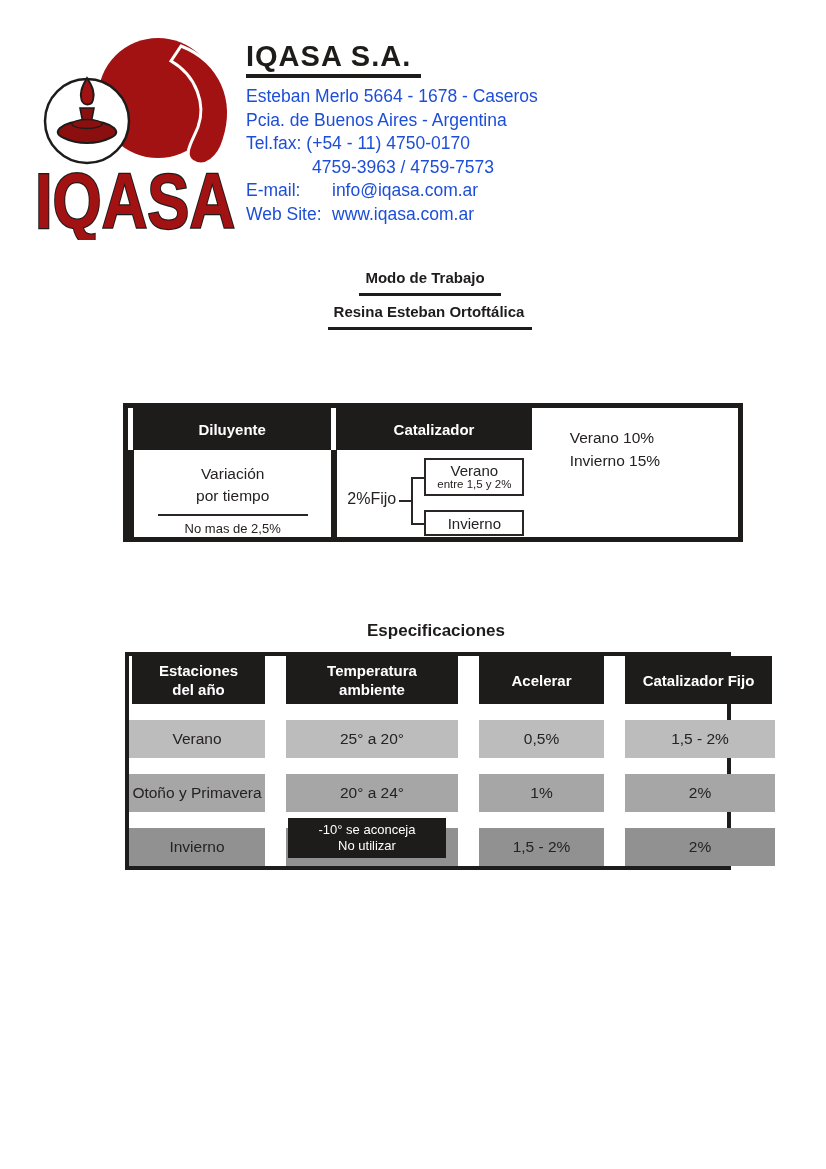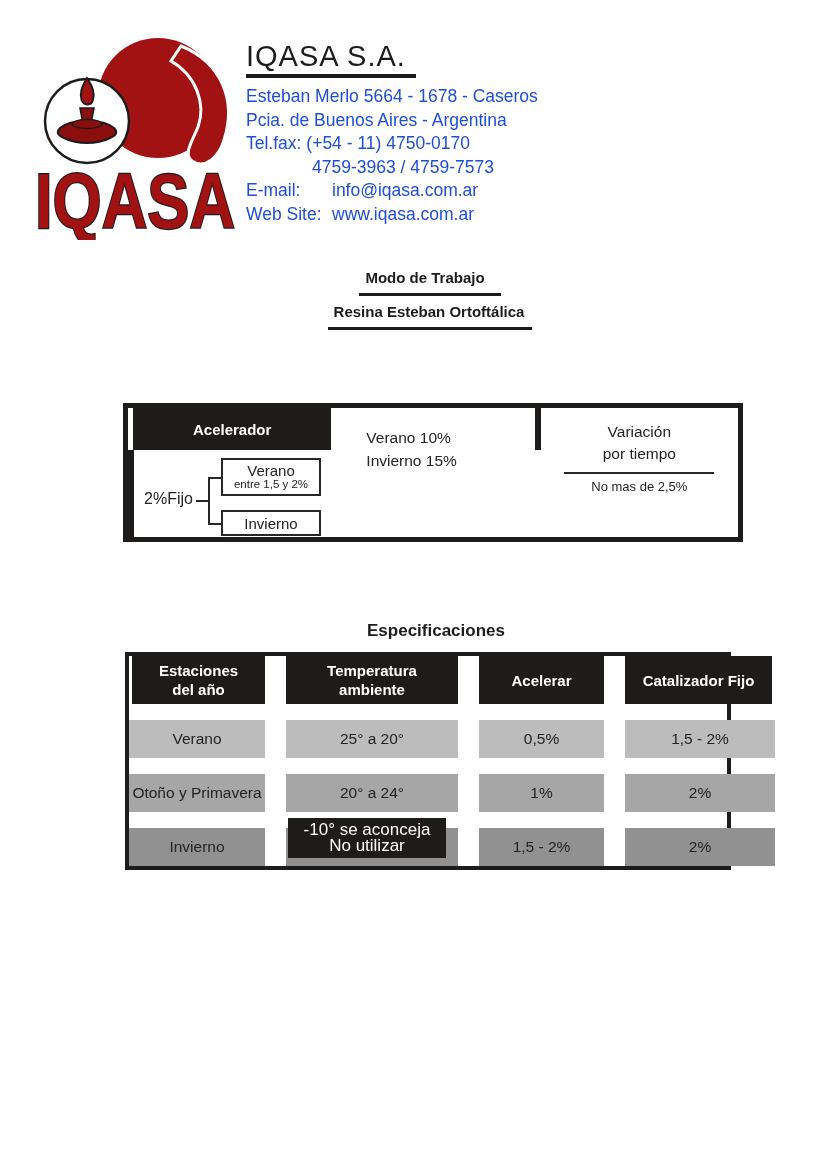--- a/index.html
+++ b/index.html
@@ -2,21 +2,21 @@
 <html><head>
 <meta charset="utf-8">
 <style>
   html,body { margin:0; padding:0; background:#ffffff; }
   body { width:826px; height:1169px; font-family:"Liberation Sans", sans-serif; color:#231f1f; }
   .page { position:relative; width:826px; height:1169px; background:#fff; overflow:hidden; }
 
   
   .logo { position:absolute; left:33px; top:28px; width:212px; height:212px; }
   .company { position:absolute; left:246px; top:40px; }
-  .company-name { display:inline-block; font-size:29px; font-weight:normal; letter-spacing:1px;
+  .company-name { display:inline-block; font-size:29px; font-weight:bold; letter-spacing:1px;
                   border-bottom:4px solid #1e1b1b; padding:0 10px 1px 0; color:#1e1b1b; }
   .company-lines { margin-top:7px; font-size:17.5px; line-height:23.5px; color:#1d4ed8; }
   .tel2 { padding-left:66px; }
   .lbl { display:inline-block; min-width:86px; }
 
   
   .doc-title { position:absolute; left:0; right:0; top:262px; text-align:center; padding-left:34px;
                font-weight:bold; font-size:15px; line-height:31px; color:#1e1b1b; }
   .doc-title .u { display:inline-block; border-bottom:3px solid #1e1b1b; padding:0 8px 0 6px; }
   .doc-title .u1 { padding-right:16px; }
@@ -59,21 +59,21 @@
   .t2h { background:#1e1b1b; color:#fff; font-weight:bold; font-size:15px; line-height:19px;
          display:flex; align-items:center; justify-content:center; text-align:center; white-space:pre-line; }
   .t2c { display:flex; align-items:center; justify-content:center; font-size:15.5px; color:#262222; }
   .gap2 { border-left:5px solid #fff; box-sizing:border-box; }
   .t2h.edge2L { border-left:3px solid #fff; box-sizing:border-box; }
   .t2h.edge2R { border-right:3px solid #fff; box-sizing:border-box; }
   .rowA { background:#bcbcbc; }
   .rowB { background:#a6a6a6; }
   .rowC { background:#919191; }
   .spec-note { position:absolute; left:159px; top:162px; width:158px; height:40px; background:#1e1b1b;
-               color:#fff; font-size:17px; line-height:16.5px; text-align:center; white-space:pre-line;
+               color:#fff; font-size:13px; line-height:16.5px; text-align:center; white-space:pre-line;
                display:flex; align-items:center; justify-content:center; z-index:2; }
 </style>
 </head>
 <body>
 
 <div class="page">
 
   <svg class="logo" viewBox="0 0 212 212">
     <circle cx="125" cy="70" r="60" fill="#a31212"></circle>
     <path d="M 148 18 C 188 34 204 72 191 112 C 186 129 172 142 159 133 C 150 126 159 114 165 99 C 173 77 164 48 138 33 Z" fill="#a31212" stroke="#ffffff" stroke-width="3"></path>
@@ -98,21 +98,22 @@
       <div><span class="lbl">Web Site:</span><span>www.iqasa.com.ar</span></div>
     </div>
   </div>
 
   <div class="doc-title">
     <div><span class="u u1">Modo de Trabajo</span></div>
     <div><span class="u">Resina Esteban Ortoftálica</span></div>
   </div>
 
   <div class="table1">
-    <div class="t1h gapL">Acelerador</div>
+    <div class="t1h gapL">Diluyente</div>
+    <div class="t1h gapL edgeR">Catalizador</div>
 
     <div class="t1d cell-diluyente">
       <div>Verano 10%</div>
       <div>Invierno 15%</div>
     </div>
 
     <div class="t1d divL cell-acelerador">
       <div class="l">Variación</div>
       <div class="l">por tiempo</div>
       <div class="acc-rule"></div>

